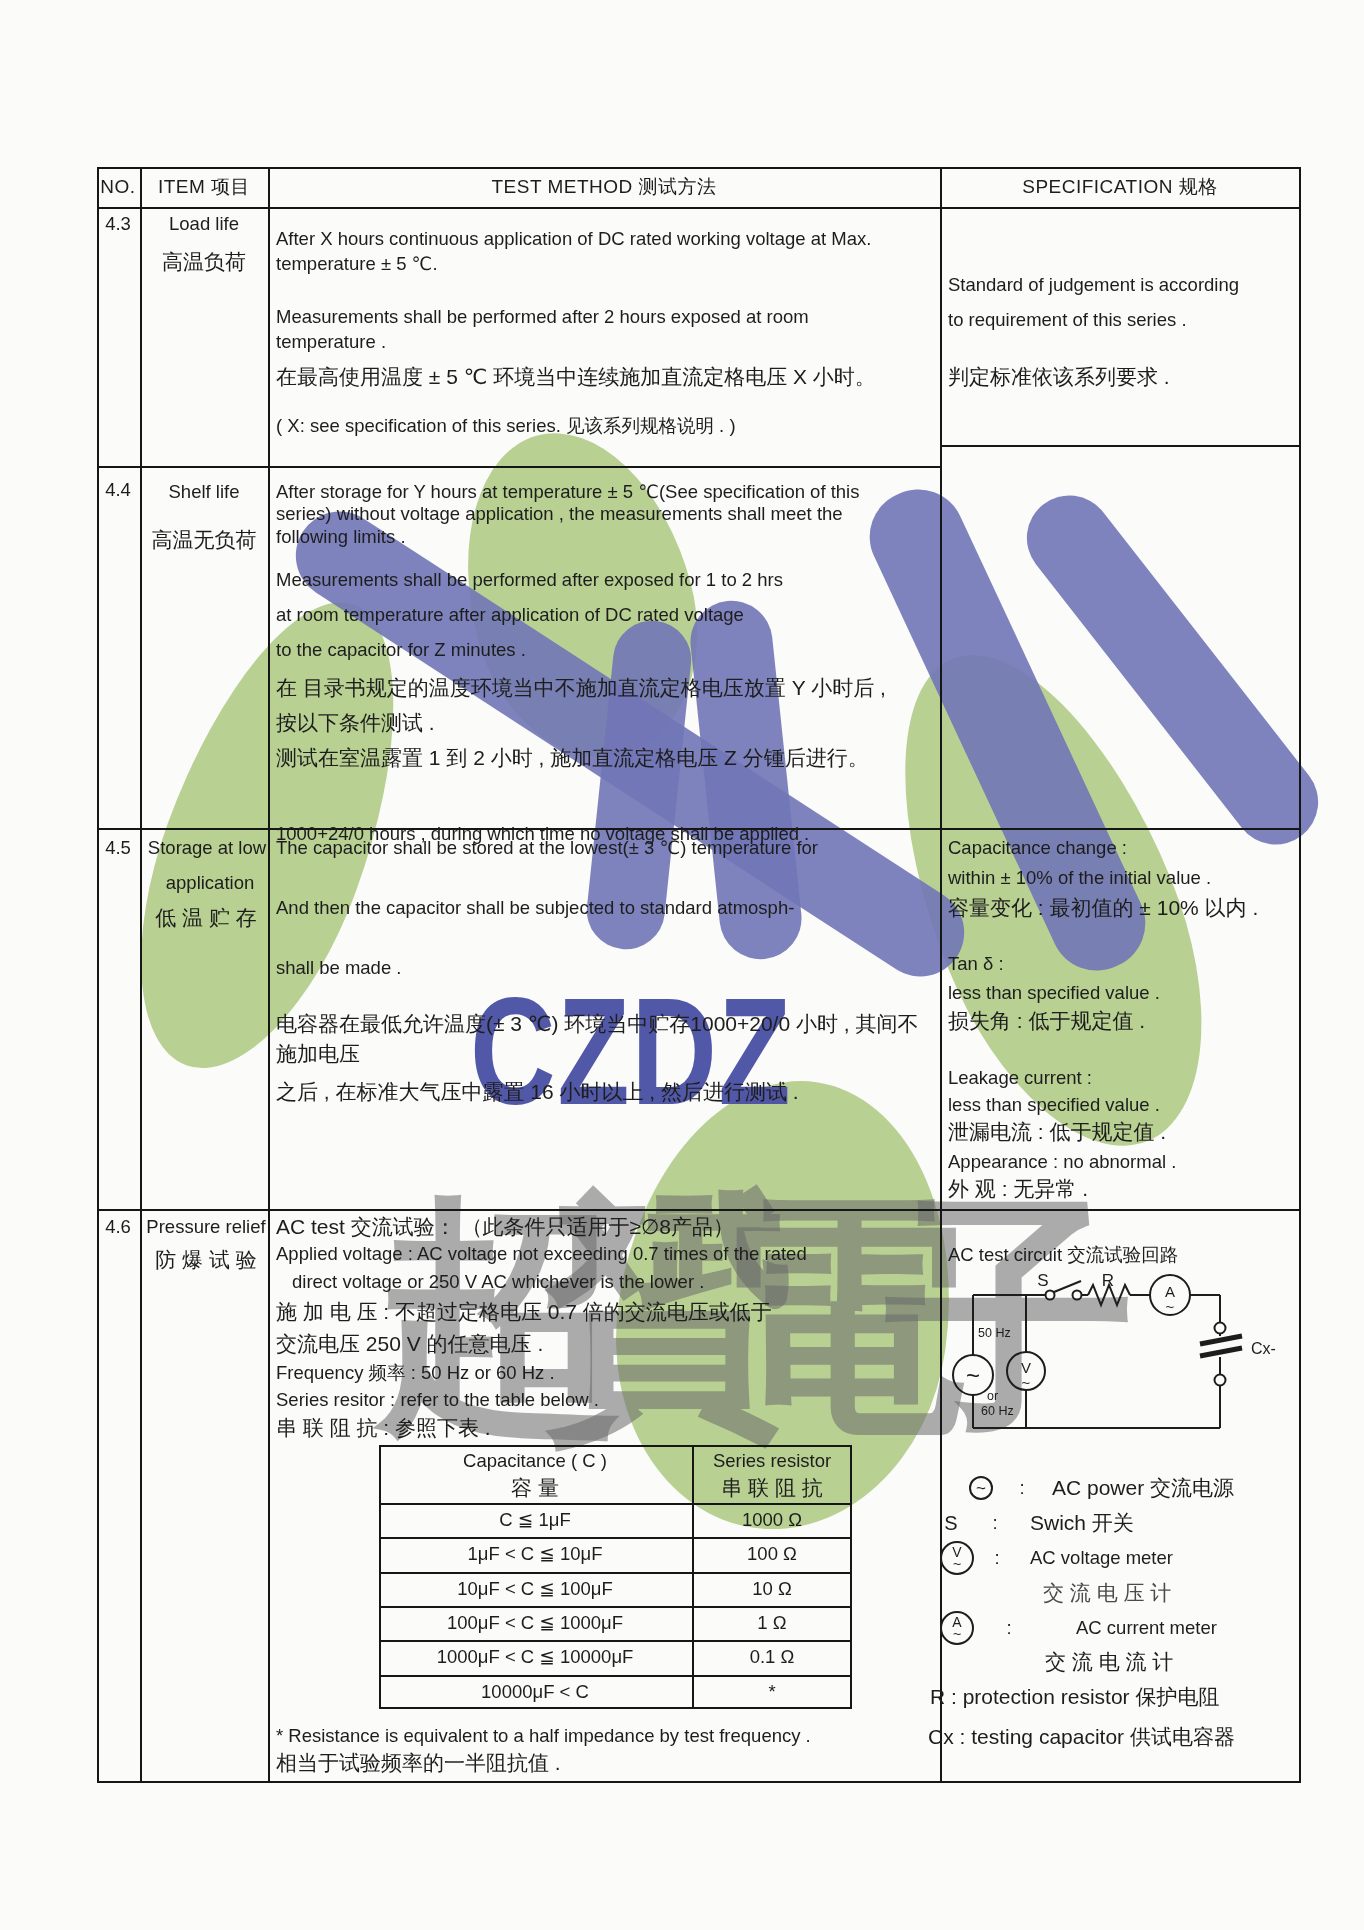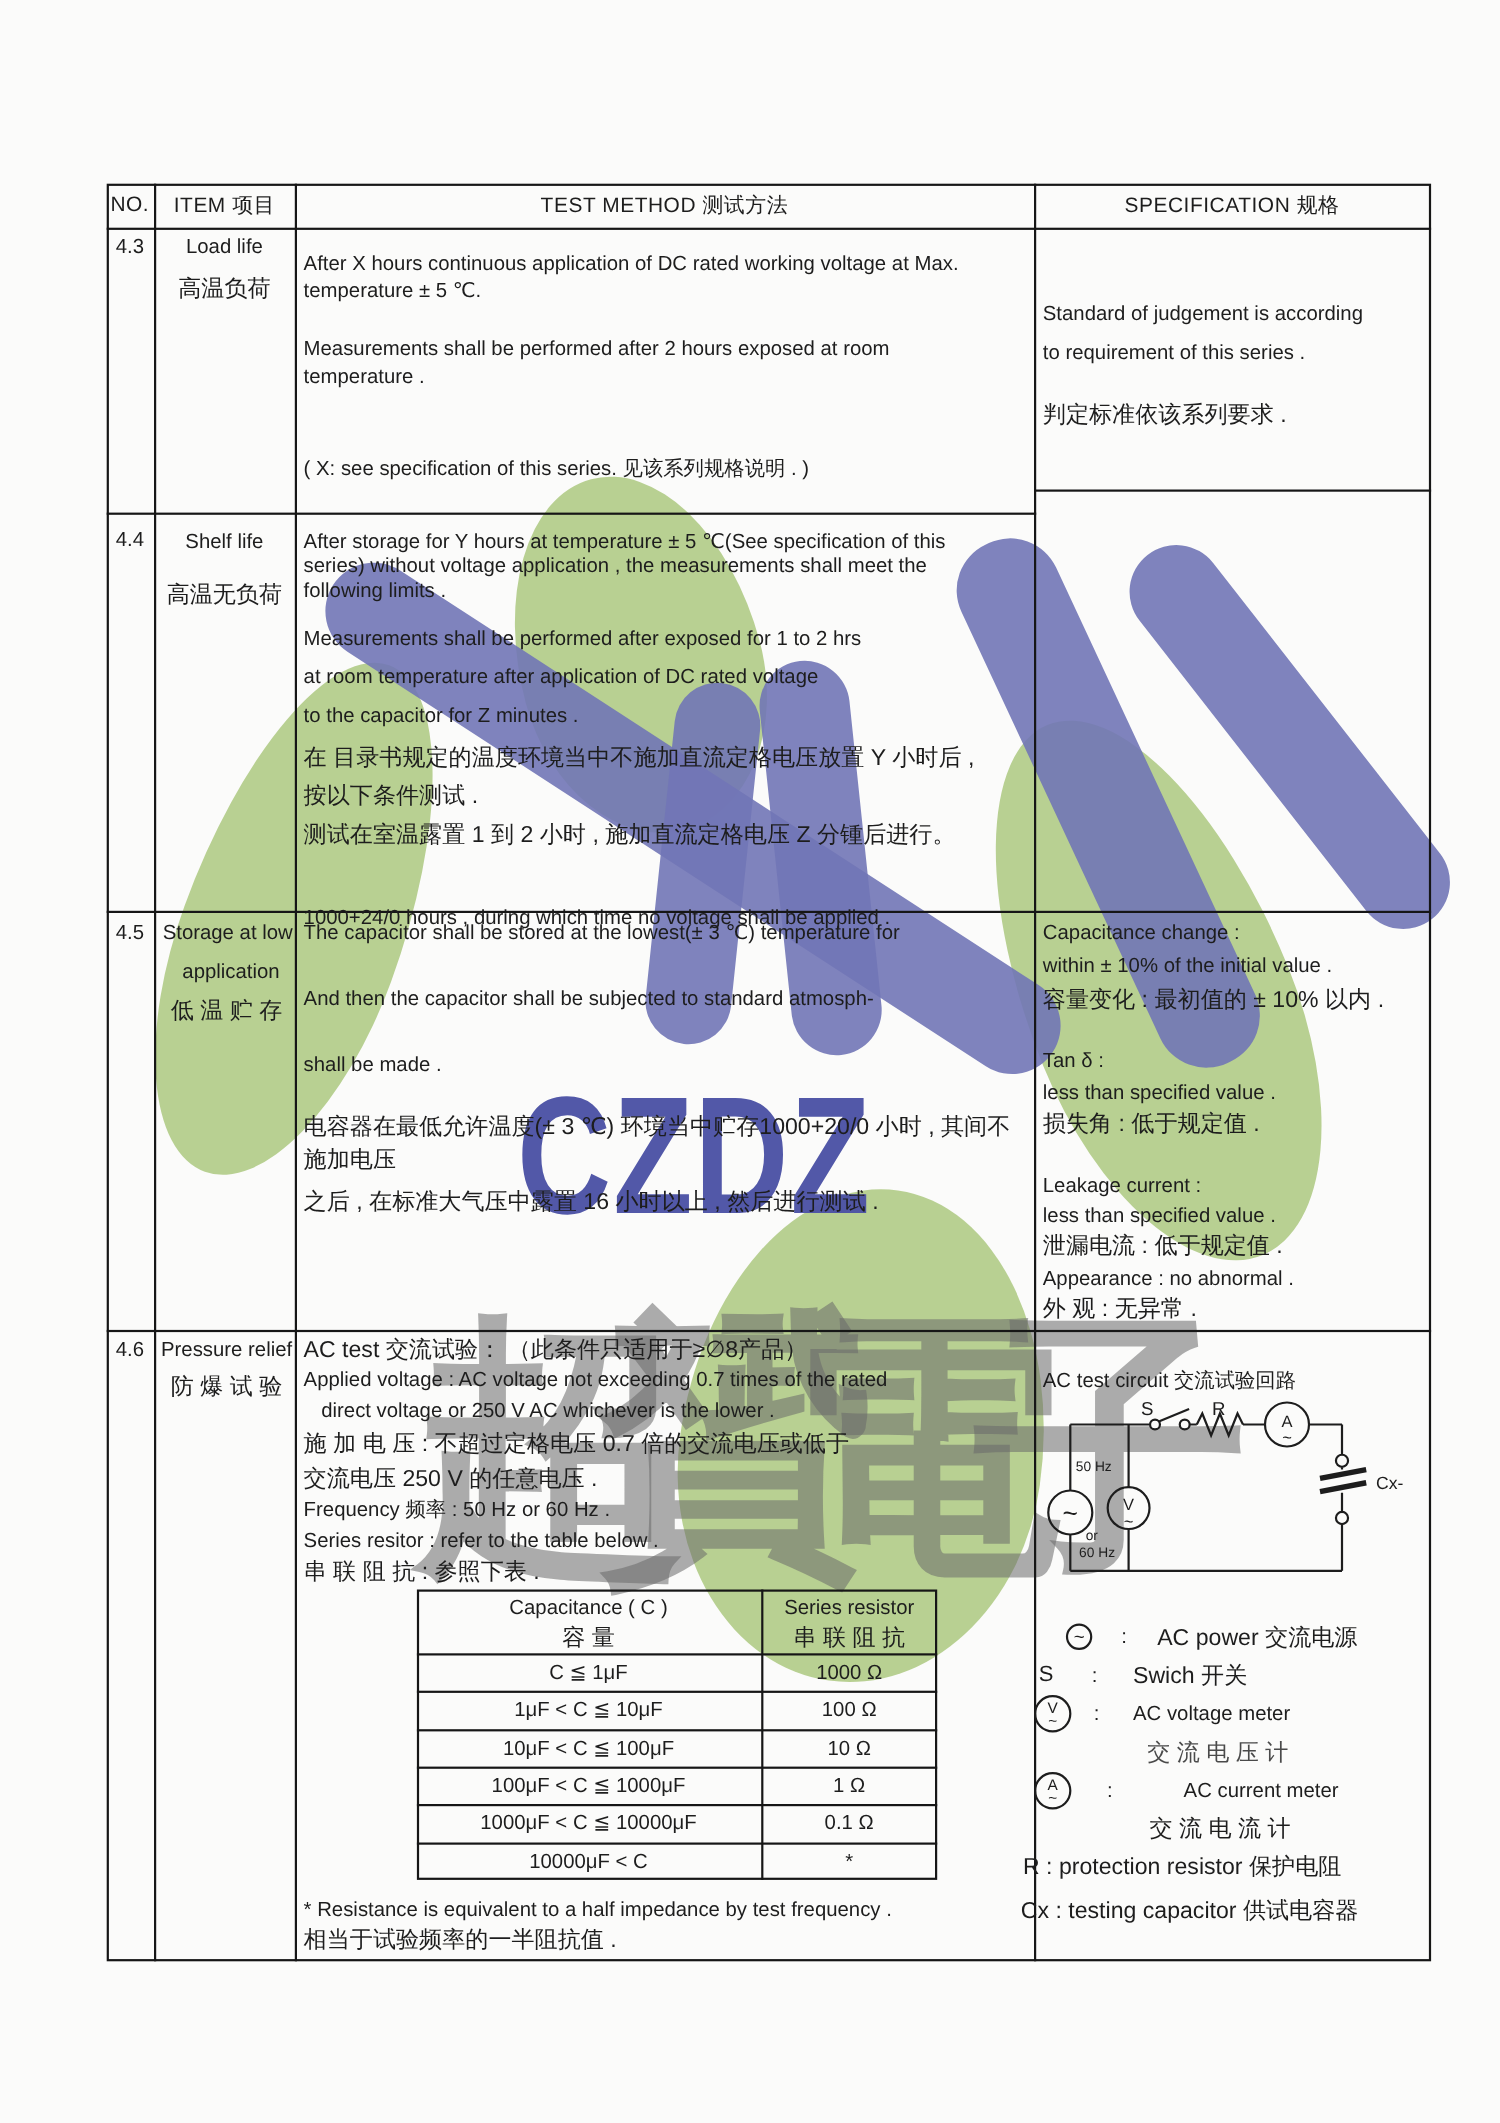--- a/index.html
+++ b/index.html
@@ -61,20 +61,21 @@
   <div class="c hd" style="left:604px;top:187px;">TEST METHOD 测试方法</div>
   <div class="c hd" style="left:1120px;top:187px;">SPECIFICATION 规格</div>
 
   <div class="c en" style="left:118px;top:224px;">4.3</div>
   <div class="c en" style="left:204px;top:224px;">Load  life</div>
   <div class="c cjk" style="left:204px;top:262px;">高温负荷</div>
   <div class="t en" style="left:276px;top:239px;">After X hours continuous application of DC rated working voltage at Max.</div>
   <div class="t en" style="left:276px;top:264px;">temperature  ± 5 ℃.</div>
   <div class="t en" style="left:276px;top:317px;">Measurements shall be performed after 2 hours exposed at room</div>
   <div class="t en" style="left:276px;top:342px;">temperature .</div>
+  <div class="t cjk" style="left:276px;top:377px;">在最高使用温度  ± 5 ℃ 环境当中连续施加直流定格电压 X 小时。</div>
   <div class="t en" style="left:276px;top:425px;">( X: see specification of this series. 见该系列规格说明 . )</div>
   <div class="t en" style="left:948px;top:285px;">Standard of judgement is according</div>
   <div class="t en" style="left:948px;top:320px;">to requirement of this series  .</div>
   <div class="t cjk" style="left:948px;top:377px;">判定标准依该系列要求 .</div>
 
   <div class="c en" style="left:118px;top:490px;">4.4</div>
   <div class="c en" style="left:204px;top:492px;">Shelf   life</div>
   <div class="c cjk" style="left:204px;top:540px;">高温无负荷</div>
   <div class="t en" style="left:276px;top:492px;">After storage for Y hours at  temperature   ± 5 ℃(See specification of this</div>
   <div class="t en" style="left:276px;top:514px;">series) without voltage   application , the measurements shall meet the</div>

